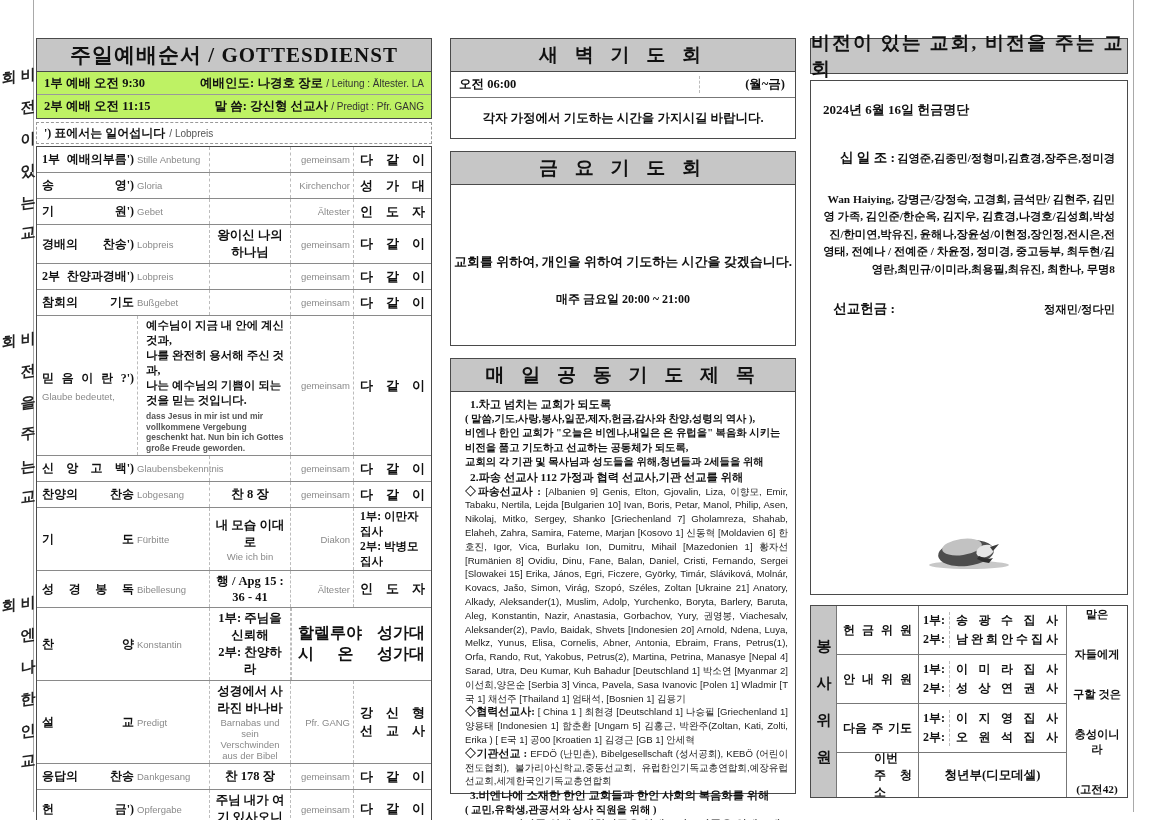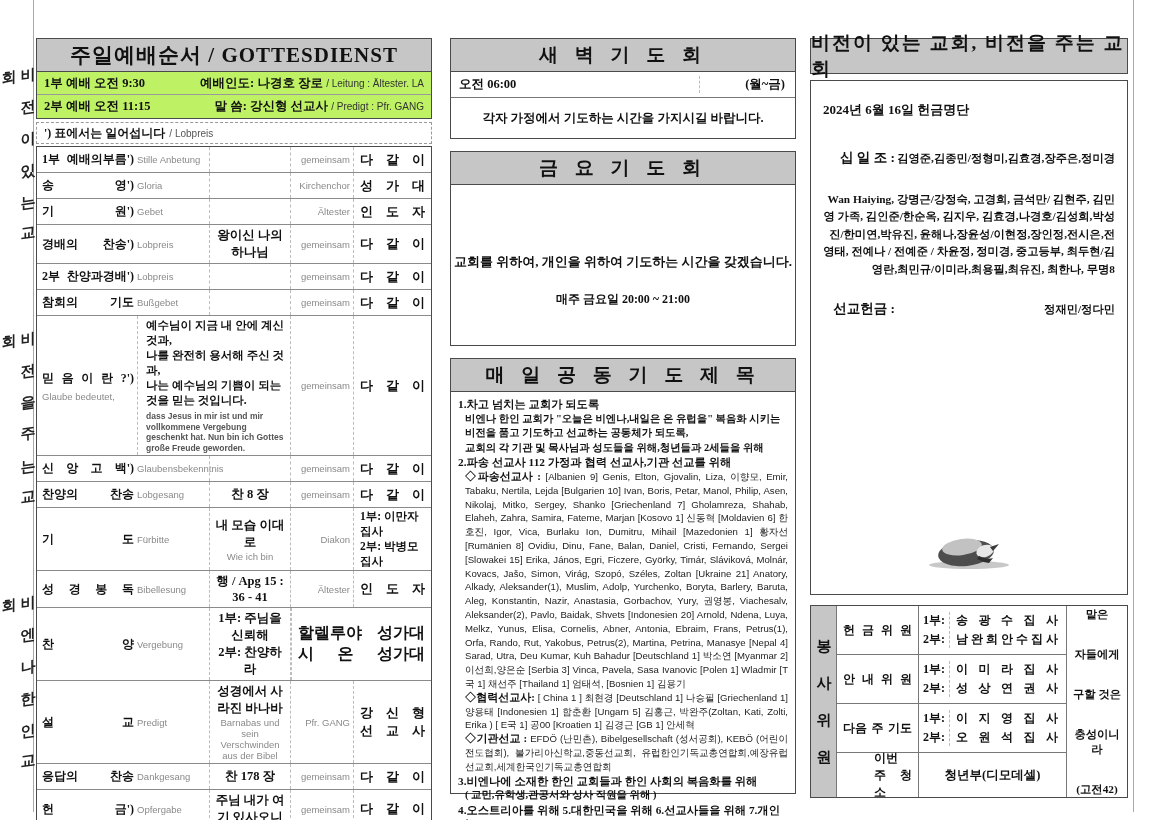--- a/index.html
+++ b/index.html
@@ -77,21 +77,21 @@
   .m-title { height:34px; font-size:19px; letter-spacing:6px; }
   .mbox { border:1px solid #4a4a4a; border-top:none; background:#fff; }
   .dawn-row { display:flex; align-items:center; height:26px; border-bottom:1px solid #777; padding:0 8px; }
   .dawn-time { flex:1; font-weight:bold; font-size:12.5px; }
   .dawn-days { width:88px; border-left:1px dashed #bcbcbc; text-align:right; font-weight:bold; font-size:12.5px; padding-right:2px; }
   .dawn-note { height:40px; display:flex; align-items:center; justify-content:center; font-weight:bold; font-size:12.5px; }
   .fri-body { height:160px; display:flex; flex-direction:column; align-items:center; justify-content:center; gap:20px; padding-top:30px; }
   .fri-line1 { font-weight:bold; font-size:13px; }
   .fri-line2 { font-weight:bold; font-size:12px; }
   .daily-body { height:402px; padding:5px 7px 4px 7px; font-size:10.4px; line-height:14.6px; }
-  .dp-t { font-weight:bold; font-size:11.3px; }
+  .dp-t { font-weight:bold; font-size:11.3px;margin-left:12px; }
   .dp-ind { padding-left:7px; font-weight:bold; }
   .dp-par { padding-left:7px; text-align:justify; font-family:"Liberation Sans",sans-serif; font-size:9.6px; line-height:13.8px; color:#222; }
   .dp-par .lbl { font-family:"Liberation Serif",serif; font-weight:bold; font-size:11px; color:#111; }
 
   
   .col-right { position:absolute; left:810px; top:38px; width:318px; }
   .v-title { height:36px; font-size:19px; letter-spacing:2px; }
   .v-box { position:relative; margin-top:6px; border:1px solid #4a4a4a; height:515px; padding:14px 12px; }
   .v-date { font-weight:bold; font-size:13px; margin-top:6px; }
   .v-row { display:flex; margin-top:30px;text-align:right; }
@@ -296,21 +296,21 @@
         <div class="cw">Ältester</div>
         <div class="cp">
             <span class="jt">인 도 자</span>
           </div>
       </div>
 
       <div class="r r2l">
         <div class="ck">
             <span class="jt">찬 양</span>
           </div>
-        <div class="cd">Vergebung</div>
+        <div class="cd">Konstantin</div>
         <div class="cc">
           <span>1부: 주님을 신뢰해</span>
           <span>2부: 찬양하라</span>
         </div>
         <div class="cm">
           <span class="jt">할렐루야 성가대</span>
           <span class="jt">시 온 성가대</span>
         </div>
       </div>
 
@@ -372,20 +372,21 @@
     <div class="mbox">
       <div class="fri-body">
         <div class="fri-line1">교회를 위하여, 개인을 위하여 기도하는 시간을 갖겠습니다.</div>
         <div class="fri-line2">매주 금요일 20:00 ~ 21:00</div>
       </div>
     </div>
 
     <div class="tbar m-title" style="margin-top:12px;">매 일 공 동 기 도 제 목</div>
     <div class="mbox daily-body">
       <div class="dp-t">1.차고 넘치는 교회가 되도록</div>
+      <div class="dp-ind">( 말씀,기도,사랑,봉사,일꾼,제자,헌금,감사와 찬양,성령의 역사 ),</div>
       <div class="dp-ind">비엔나 한인 교회가 "오늘은 비엔나,내일은 온 유럽을" 복음화 시키는</div>
       <div class="dp-ind">비전을 품고 기도하고 선교하는 공동체가 되도록,</div>
       <div class="dp-ind">교회의 각 기관 및 목사님과 성도들을 위해,청년들과 2세들을 위해</div>
       <div class="dp-t">2.파송 선교사  112 가정과 협력 선교사,기관 선교를 위해</div>
       <div class="dp-par">
         <span class="lbl">◇파송선교사 :</span>
         <span>[Albanien 9] Genis, Elton, Gjovalin, Liza, 이향모, Emir, Tabaku, Nertila, Lejda [Bulgarien 10] Ivan, Boris, Petar, Manol, Philip, Asen, Nikolaj, Mitko, Sergey, Shanko [Griechenland 7] Gholamreza, Shahab, Elaheh, Zahra, Samira, Fateme, Marjan [Kosovo 1] 신동혁 [Moldavien 6] 한호진, Igor, Vica, Burlaku Ion, Dumitru, Mihail [Mazedonien 1] 황자선 [Rumänien 8] Ovidiu, Dinu, Fane, Balan, Daniel, Cristi, Fernando, Sergei [Slowakei 15] Erika, János, Egri, Ficzere, Györky, Timár, Sláviková, Molnár, Kovacs, Jašo, Simon, Virág, Szopó, Széles, Zoltan [Ukraine 21] Anatory, Alkady, Aleksander(1), Muslim, Adolp, Yurchenko, Boryta, Barlery, Baruta, Aleg, Konstantin, Nazir, Anastasia, Gorbachov, Yury, 권영봉, Viachesalv, Aleksander(2), Pavlo, Baidak, Shvets [Indonesien 20] Arnold, Ndena, Luya, Melkz, Yunus, Elisa, Cornelis, Abner, Antonia, Ebraim, Frans, Petrus(1), Orfa, Rando, Rut, Yakobus, Petrus(2), Martina, Petrina, Manasye [Nepal 4] Sarad, Utra, Deu Kumar, Kuh Bahadur [Deutschland 1] 박소연 [Myanmar 2] 이선희,양은순 [Serbia 3] Vinca, Pavela, Sasa Ivanovic [Polen 1] Wladmir [T국 1] 채선주 [Thailand 1] 엄태석, [Bosnien 1] 김용기</span>
       </div>
       <div class="dp-par">
         <span class="lbl">◇협력선교사:</span>

